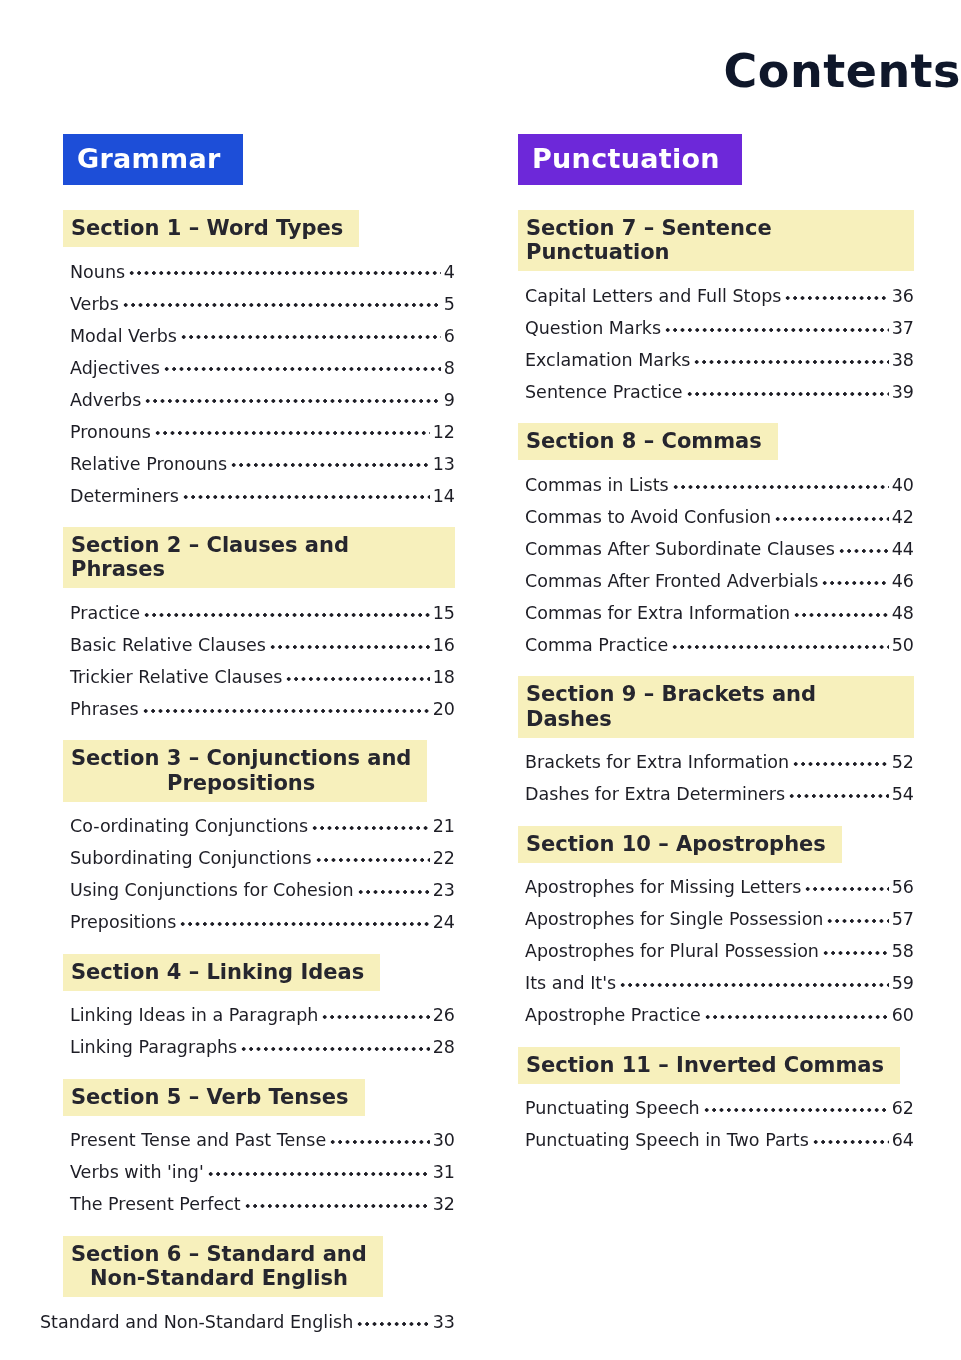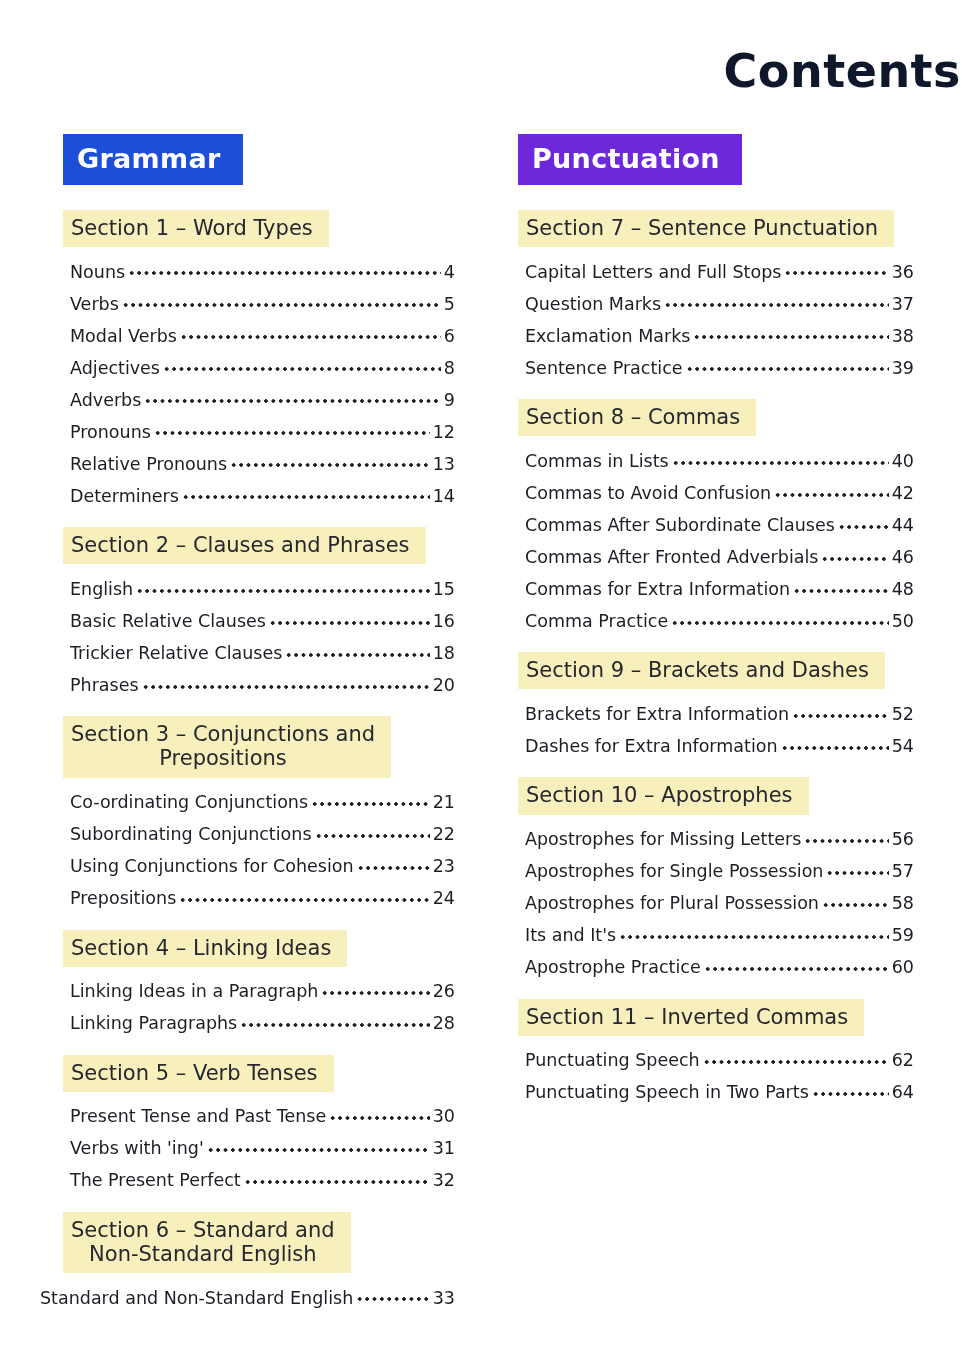--- a/index.html
+++ b/index.html
@@ -40,21 +40,21 @@
   }
 
   .sections { margin-top: 25px; }
   .section { margin-bottom: 15px; }
 
   .sec-head {
     display: inline-block;
     background: #f7f0bc;
     padding: 6px 16px 7px 8px;
     font-size: 21px;
-    font-weight: 400;
+    font-weight: 700;
     color: #26262e;
     line-height: 1.15;
     margin-bottom: 9px;
   }
   .sec-head .line2 { text-align: center; }
 
   .entries { }
   .entry {
     display: flex;
     align-items: center;
@@ -121,21 +121,21 @@
                 <span class="pagenum">13</span>
               </div>
               <div class="entry">
                 <span class="label">Determiners</span>
                 <span class="leader"></span>
                 <span class="pagenum">14</span>
               </div>
             </div></div>
           <div class="section"><div class="sec-head"><div class="line1">Section 2 – Clauses and Phrases</div></div><div class="entries">
               <div class="entry">
-                <span class="label">English</span>
+                <span class="label">Practice</span>
                 <span class="leader"></span>
                 <span class="pagenum">15</span>
               </div>
               <div class="entry">
                 <span class="label">Basic Relative Clauses</span>
                 <span class="leader"></span>
                 <span class="pagenum">16</span>
               </div>
               <div class="entry">
                 <span class="label">Trickier Relative Clauses</span>
@@ -262,21 +262,21 @@
                 <span class="pagenum">50</span>
               </div>
             </div></div>
           <div class="section"><div class="sec-head"><div class="line1">Section 9 – Brackets and Dashes</div></div><div class="entries">
               <div class="entry">
                 <span class="label">Brackets for Extra Information</span>
                 <span class="leader"></span>
                 <span class="pagenum">52</span>
               </div>
               <div class="entry">
-                <span class="label">Dashes for Extra Information</span>
+                <span class="label">Dashes for Extra Determiners</span>
                 <span class="leader"></span>
                 <span class="pagenum">54</span>
               </div>
             </div></div>
           <div class="section"><div class="sec-head"><div class="line1">Section 10 – Apostrophes</div></div><div class="entries">
               <div class="entry">
                 <span class="label">Apostrophes for Missing Letters</span>
                 <span class="leader"></span>
                 <span class="pagenum">56</span>
               </div>

